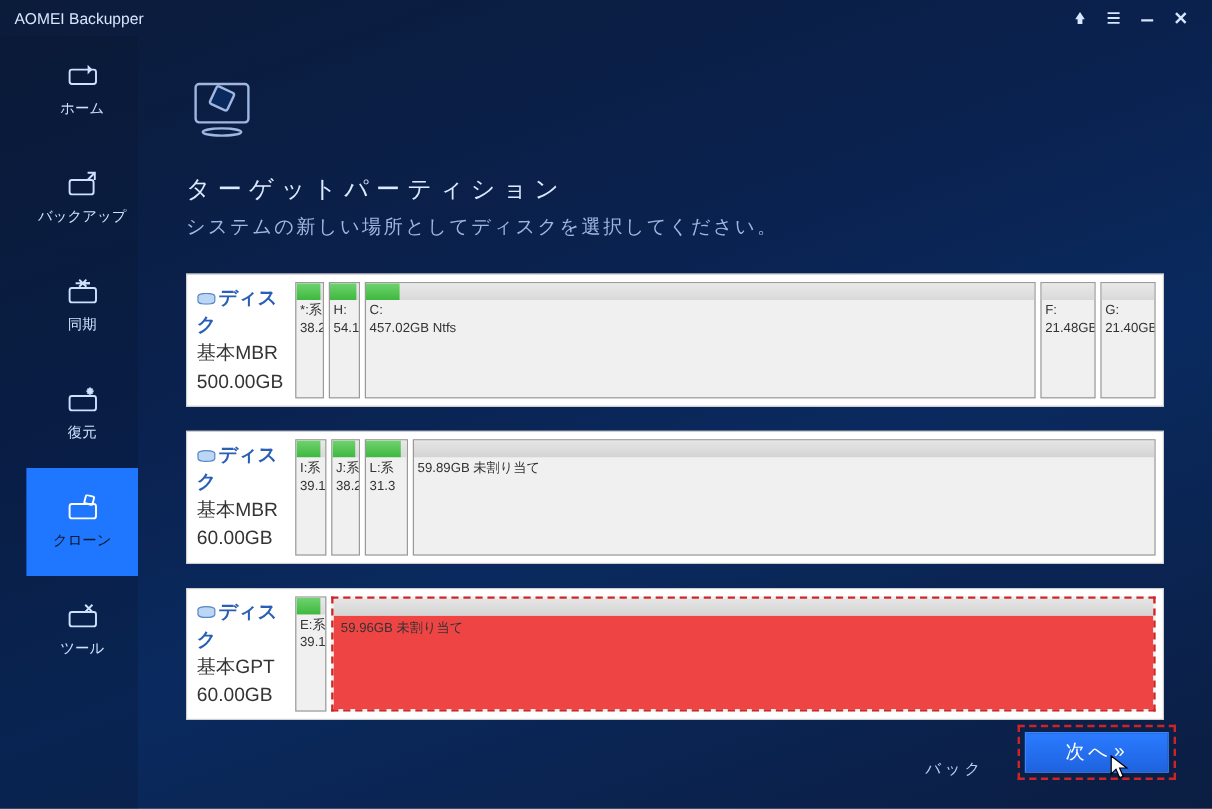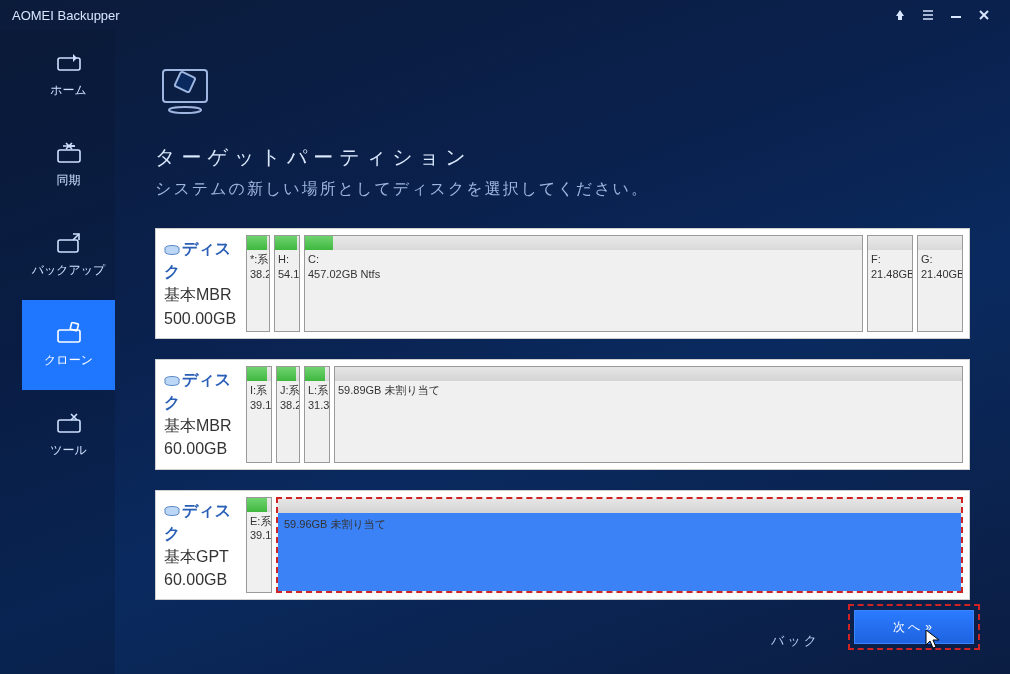--- a/index.html
+++ b/index.html
@@ -38,21 +38,21 @@
   display: flex; flex-direction: column;
   align-items: center; justify-content: center;
   color: #cfe1ff;
   font-size: 12px;
   cursor: pointer;
   gap: 8px;
   margin-left: 22px;
 }
 .sidebar .navitem.active {
   background: #1f77ff;
-  color: #ffffff;
+  color: #0f172a;
 }
 .sidebar .navitem .icon {
   width: 28px; height: 22px;
   display: flex; align-items: center; justify-content: center;
 }
 .main {
   position: absolute;
   top: 30px; left: 115px; right: 0; bottom: 0;
   padding: 30px 40px 80px 40px;
 }
@@ -114,21 +114,21 @@
   background: linear-gradient(#6fd36f, #3fb83f);
 }
 .part .lbl { padding: 2px 3px 3px 3px; white-space: nowrap; }
 .part.unalloc .bar { background: linear-gradient(#e5e5e5,#d4d4d4); }
 .dashed-highlight {
   border: 2px dashed #d02323;
 }
 .part.selected-unalloc .bar { height: 14px; }
 .part.selected-unalloc .body {
   flex: 1;
-  background: #3b82f6;
+  background: #ef4444;
   display: flex; align-items: flex-start;
   padding: 4px 6px;
 }
 .footer {
   position: absolute;
   right: 30px; bottom: 24px;
   display: flex; align-items: flex-end; gap: 28px;
 }
 .back-link {
   color: #b8cdf2; font-size: 13px; letter-spacing: 3px; cursor: pointer;
@@ -136,21 +136,21 @@
 .next-wrap {
   border: 2px dashed #d02323;
   padding: 4px;
 }
 .next-btn {
   width: 120px; height: 34px;
   background: linear-gradient(#2b7bff, #1e63e0);
   border: 1px solid #3b86ff;
   color: #fff;
   display: flex; align-items: center; justify-content: center;
-  font-size: 12px; letter-spacing: 3px;
+  font-size: 16px; letter-spacing: 3px;
   cursor: pointer;
   position: relative;
 }
 .cursor {
   position: absolute;
   pointer-events: none;
 }
 </style>
 </head>
 <body>
@@ -189,37 +189,48 @@
       <svg width="28" height="22" viewBox="0 0 28 22" fill="none" stroke="#cfe1ff" stroke-width="1.6">
           <rect x="3" y="6" width="22" height="12" rx="2"></rect>
           <path d="M18 2 L22 6 L18 10" fill="#cfe1ff" stroke="none"></path>
         </svg>
     </span>
     <span>ホーム</span>
   </div>
   <div class="navitem">
     <span class="icon">
       <svg width="28" height="22" viewBox="0 0 28 22" fill="none" stroke="#cfe1ff" stroke-width="1.6">
+          <rect x="3" y="8" width="20" height="12" rx="2"></rect>
+          <path d="M18 2 L24 2 L24 8"></path>
+          <path d="M18 8 L24 2"></path>
+        </svg>
+    </span>
+    <span>バックアップ</span>
+  </div>
+  <div class="navitem">
+    <span class="icon">
+      <svg width="28" height="22" viewBox="0 0 28 22" fill="none" stroke="#cfe1ff" stroke-width="1.6">
           <rect x="3" y="8" width="22" height="12" rx="2"></rect>
           <path d="M8 4 L14 4 M14 4 L11 1 M14 4 L11 7"></path>
           <path d="M20 4 L14 4" stroke-dasharray="0"></path>
           <path d="M20 6 L14 6 M14 6 L17 3 M14 6 L17 9" transform="translate(0,-2)"></path>
         </svg>
     </span>
     <span>同期</span>
   </div>
   <div class="navitem">
     <span class="icon">
       <svg width="28" height="22" viewBox="0 0 28 22" fill="none" stroke="#cfe1ff" stroke-width="1.6">
-          <rect x="3" y="8" width="20" height="12" rx="2"></rect>
-          <path d="M18 2 L24 2 L24 8"></path>
-          <path d="M18 8 L24 2"></path>
-        </svg>
-    </span>
-    <span>バックアップ</span>
+          <rect x="3" y="8" width="22" height="12" rx="2"></rect>
+          <path d="M18 2 L24 8 M24 2 L18 8" stroke="none"></path>
+          <path d="M20 1 L20 7 M17 4 L23 4" transform="rotate(45 20 4)"></path>
+          <path d="M17 4 L23 4 M20 1 L20 7"></path>
+        </svg>
+    </span>
+    <span>復元</span>
   </div>
   <div class="navitem active">
     <span class="icon">
       <svg width="28" height="22" viewBox="0 0 28 22" fill="none" stroke="#fff" stroke-width="1.6">
           <rect x="3" y="8" width="22" height="12" rx="2"></rect>
           <rect x="16" y="1" width="7" height="7" rx="1" transform="rotate(15 19 4)"></rect>
         </svg>
     </span>
     <span>クローン</span>
   </div>
@@ -304,21 +315,21 @@
             <div class="fill" style="width: 85%;"></div>
           </div>
           <div class="lbl">I:系<br>39.1</div>
         </div>
         <div class="part" style="width: 24px;">
           <div class="bar">
             <div class="fill" style="width: 85%;"></div>
           </div>
           <div class="lbl">J:系<br>38.2</div>
         </div>
-        <div class="part" style="width: 26px;">
+        <div class="part" style="width: 36px;">
           <div class="bar">
             <div class="fill" style="width: 85%;"></div>
           </div>
           <div class="lbl">L:系<br>31.3</div>
         </div>
         <div class="part unalloc" style="width: 468px; flex: 1 1 0%;">
           <div class="bar"></div>
           <div class="lbl">59.89GB 未割り当て</div>
         </div>
       </div>

